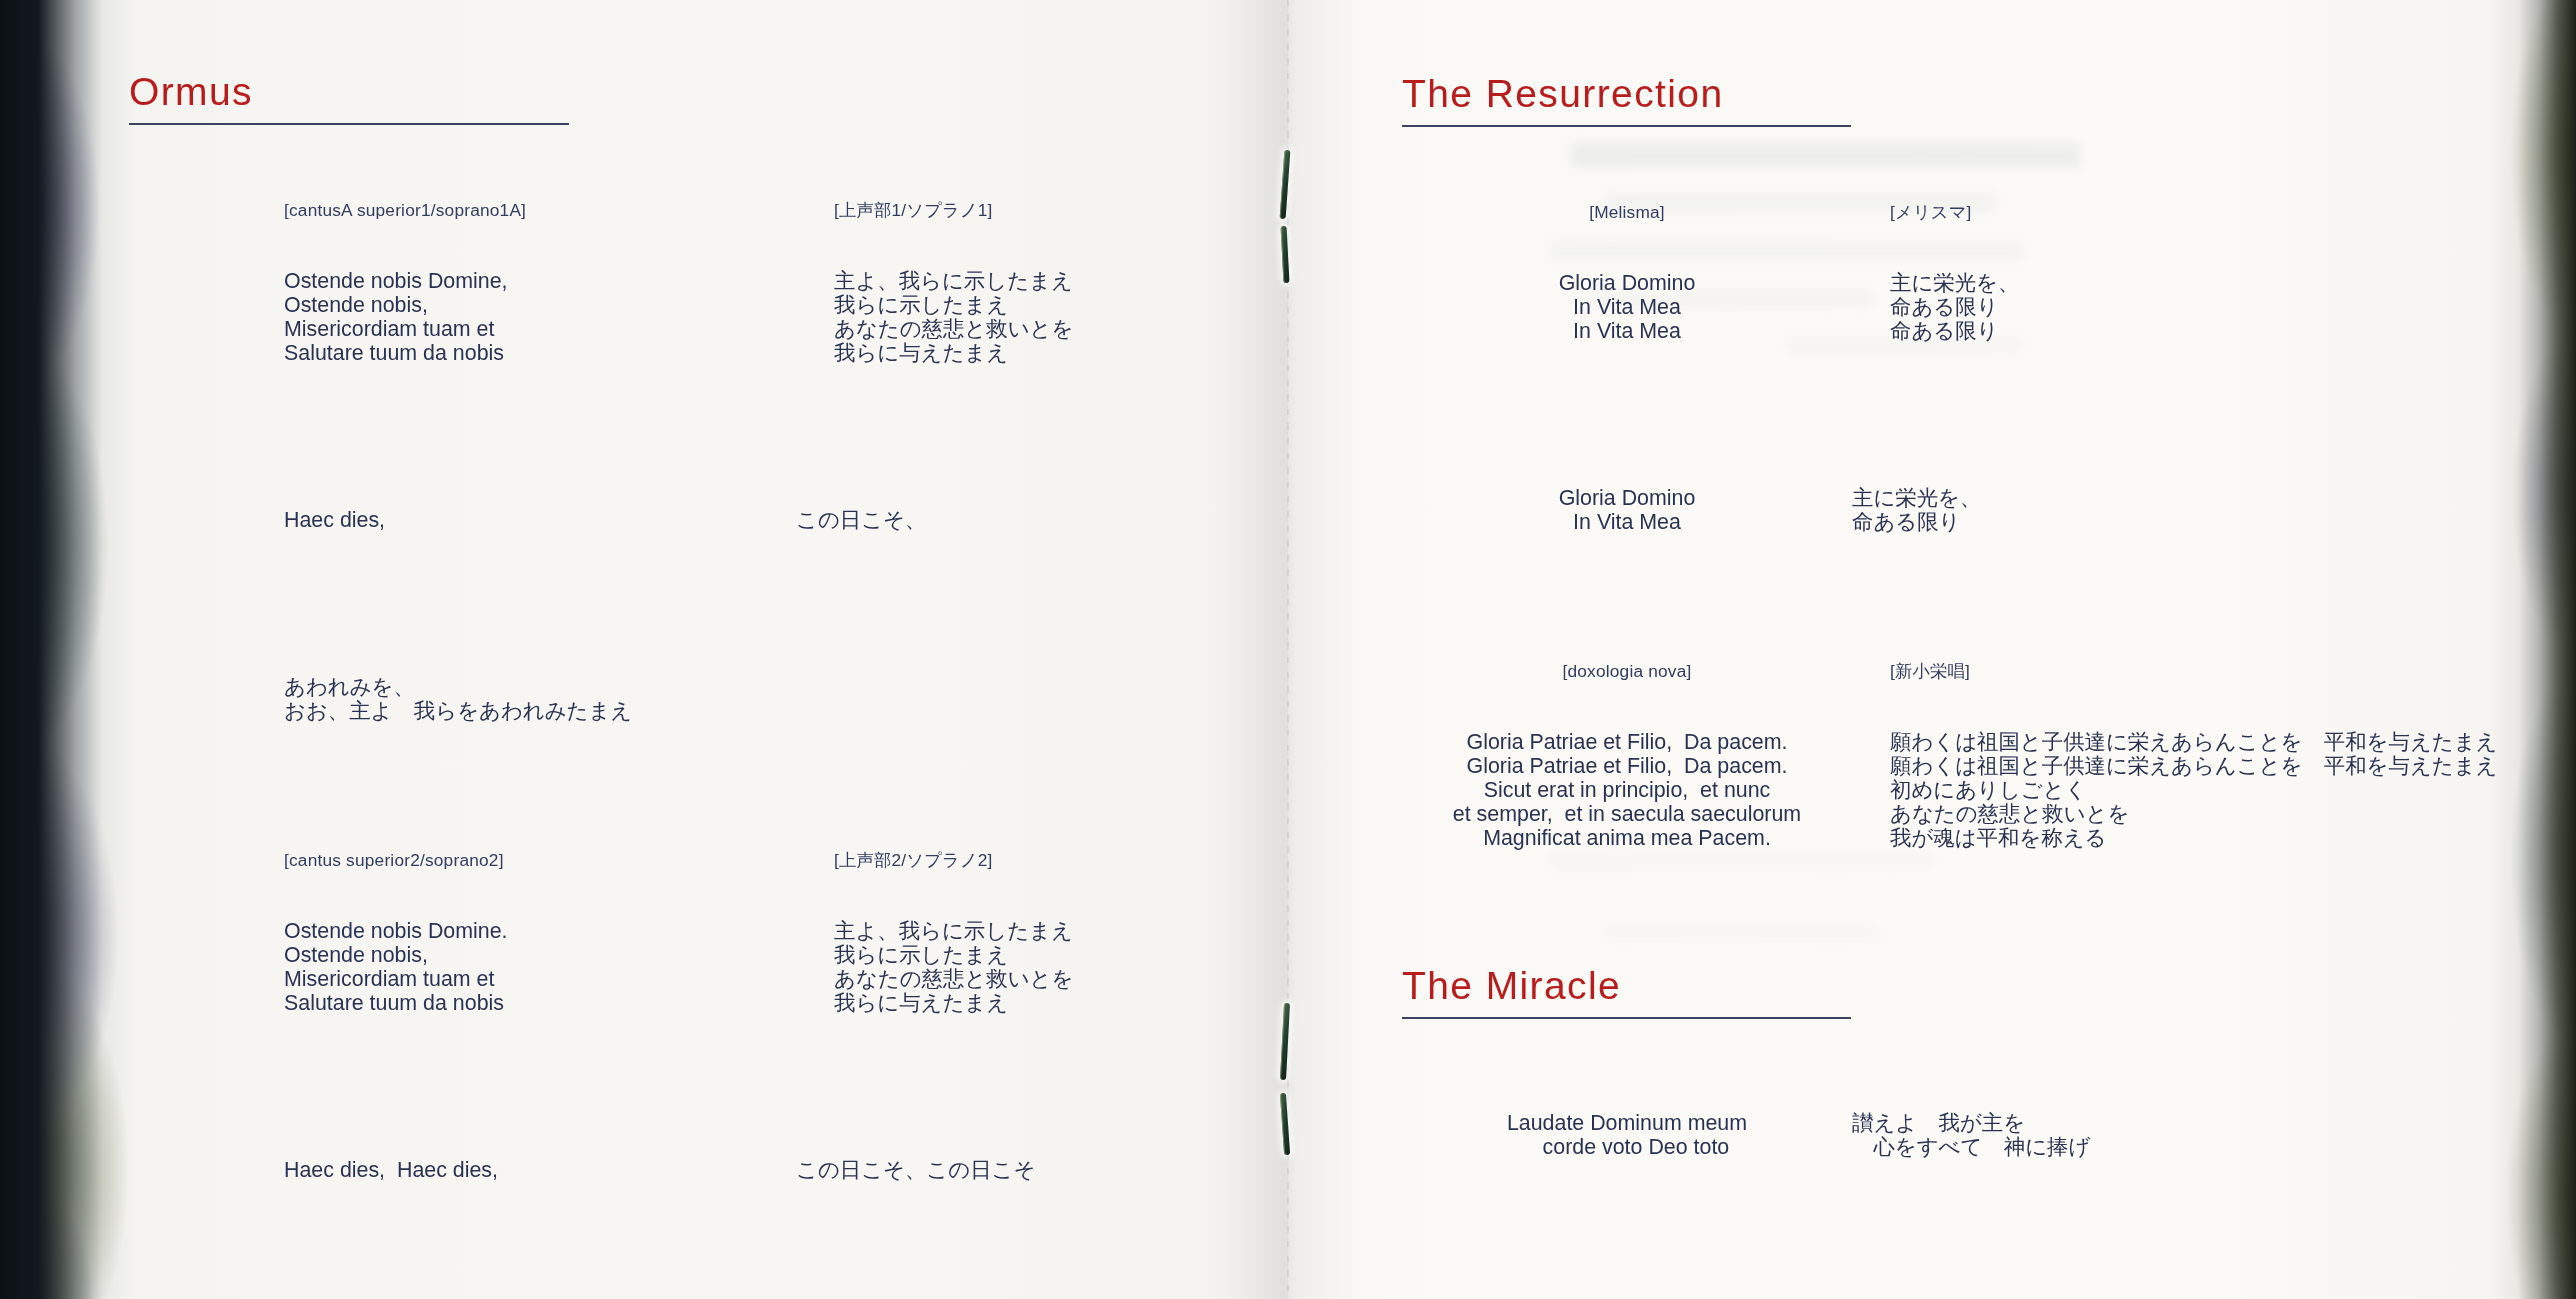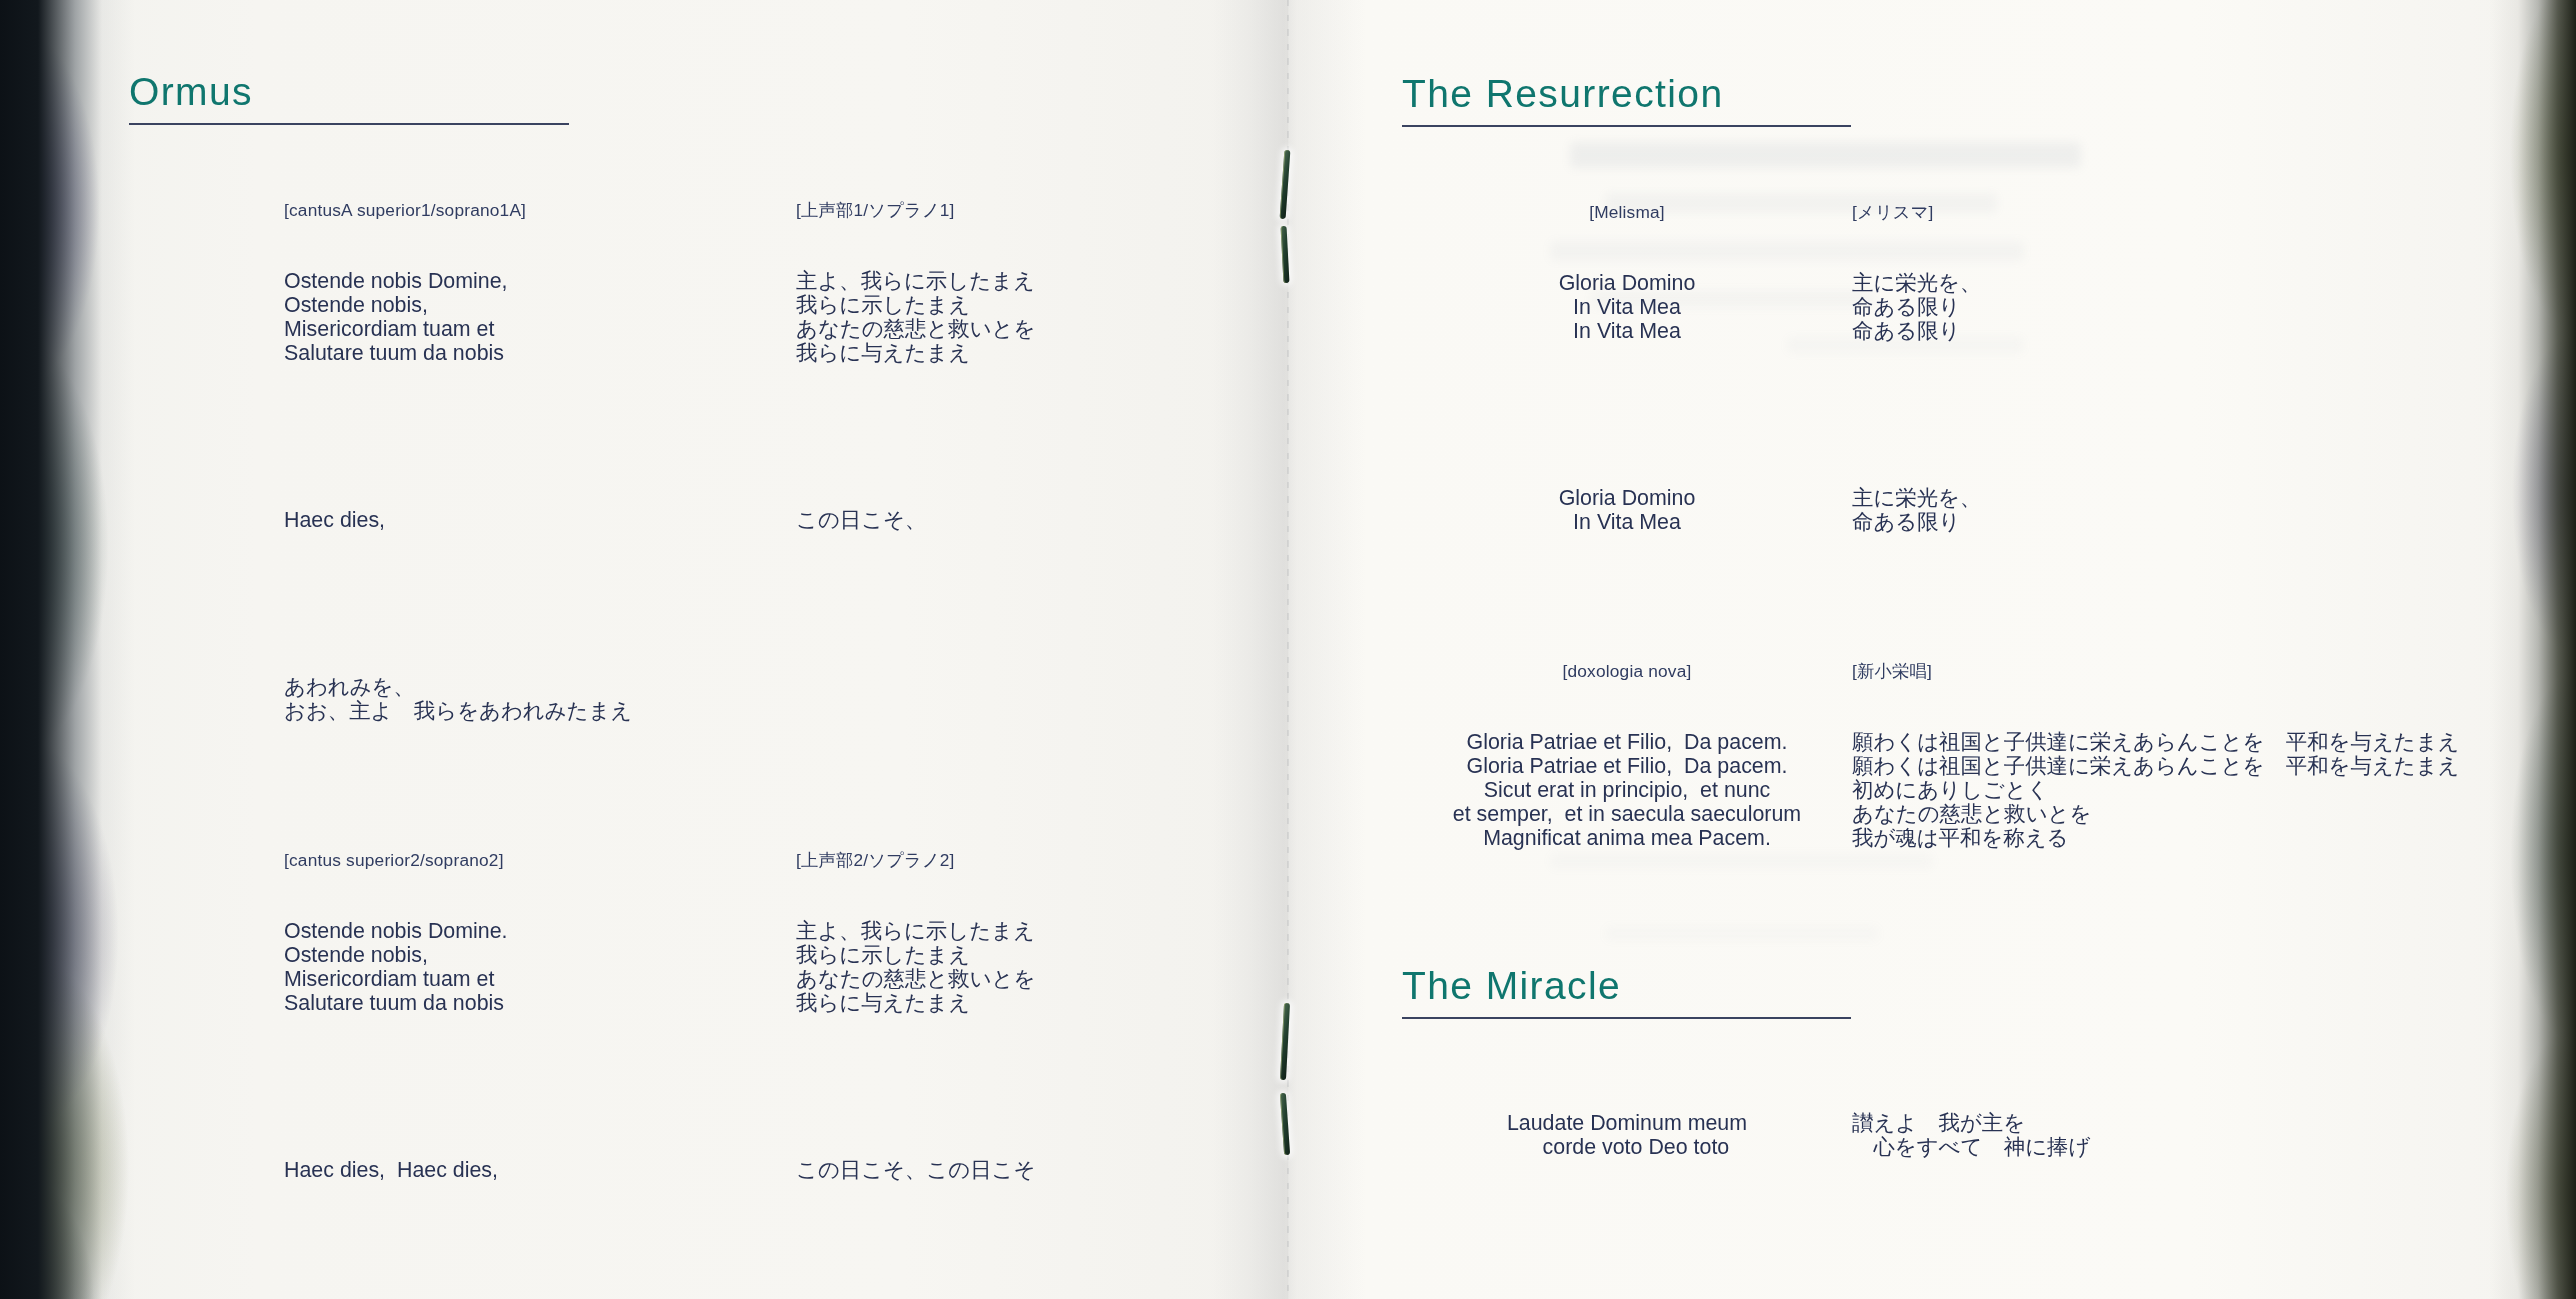--- a/index.html
+++ b/index.html
@@ -38,28 +38,28 @@
   .stitch{position:absolute;left:1275px;width:27px;}
   .thread{position:relative;width:6.4px;margin-left:7.3px;border-radius:3.6px;
     background:linear-gradient(100deg,#4d6b50 0%,#22402f 45%,#0f1f16 100%);
     box-shadow:0 0 6.4px 2.7px rgba(255,255,255,.85), inset 0.9px 0 0 rgba(210,220,150,.5);}
   
   .ghost{position:absolute;background:#99a2ae;filter:blur(4.6px);border-radius:5.5px;}
   
   .page-text{position:absolute;color:#283253;}
   #left-page{left:129px;top:67px;width:1140px;}
   #right-page{left:1402px;top:69px;width:1163px;}
-  .page-title{font-size:39px;line-height:49px;font-weight:500;letter-spacing:1.4px;color:#0f766e;white-space:pre;}
+  .page-title{font-size:39px;line-height:49px;font-weight:500;letter-spacing:1.4px;color:#b91c1c;white-space:pre;}
   .title-rule{height:1.8px;background:#3a4360;margin-top:7.3px;}
   #left-page .title-rule{width:440px;}
   #right-page .title-rule{width:449px;}
   .stanza-list{margin-top:20px;}
   #left-page .stanza-list{margin-left:155px;}
   .stanza{display:flex;margin-bottom:23px;}
-  .stanza.labeled{padding-top:7.3px;}
+  .stanza.labeled{padding-top:7.3px;gap:38px;}
   .cell{white-space:pre;}
   .cell.la{width:512px;flex:none;font-size:21.4px;line-height:24px;}
   #right-page .cell.la{width:450px;text-align:center;}
   .cell.ja{font-size:21.4px;line-height:24px;}
   .label{font-size:17.3px;line-height:21px;color:#303c61;white-space:pre;letter-spacing:0.2px;}
   .section-2{padding-top:40px;}
 </style>
 </head>
 <body>
 

